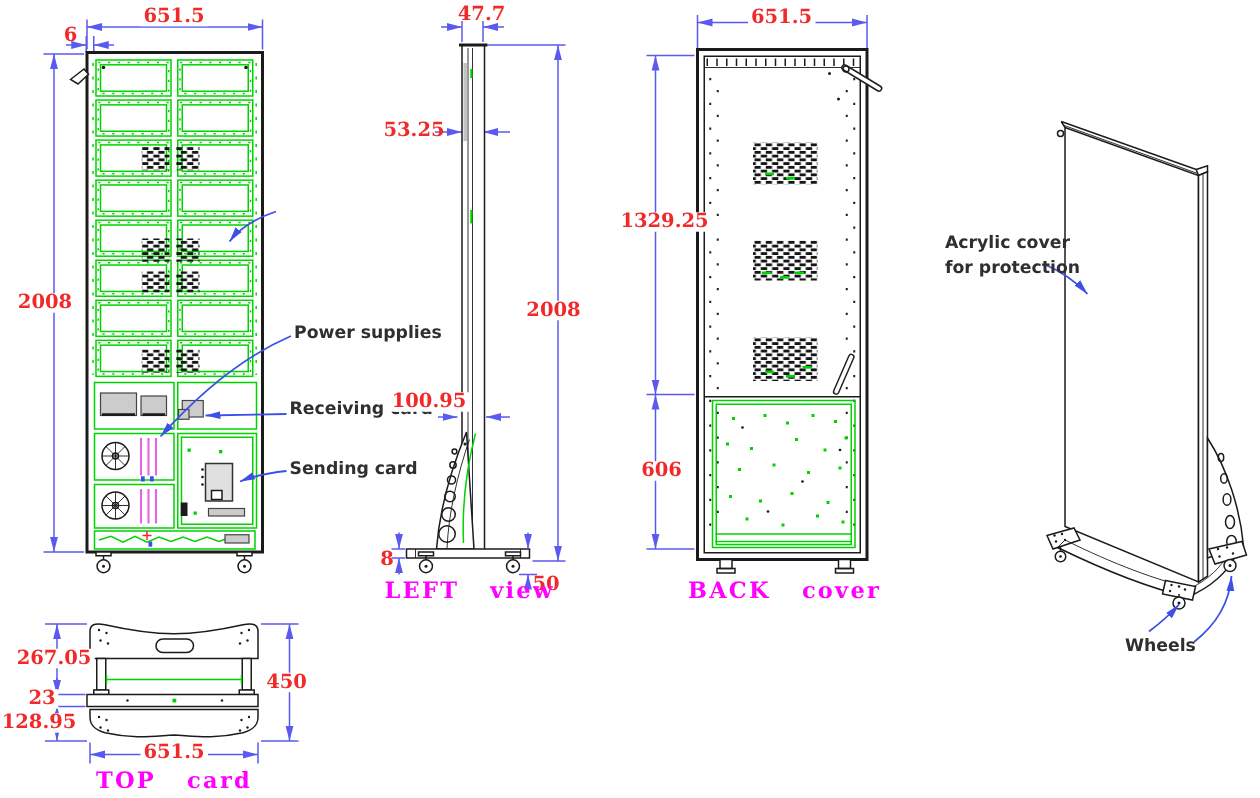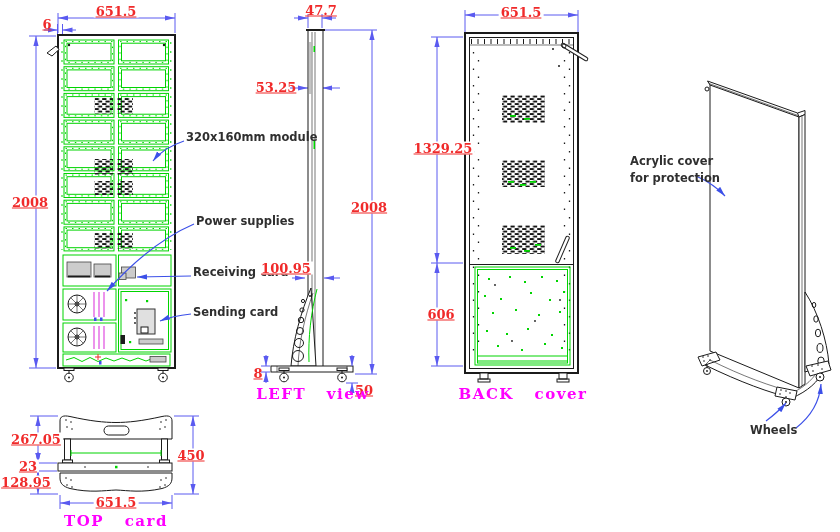--- a/index.html
+++ b/index.html
@@ -26,21 +26,21 @@
   .db{fill:var(--leader);stroke:none;}
   .dgs{fill:var(--green);stroke:none;}
   .ps{fill:#cccccc;stroke:#444;stroke-width:0.8;}
   .ps2{fill:#e0e0e0;stroke:#333;stroke-width:1;}
   .br{fill:url(#brick);stroke:none;}
   .wf{fill:#fff;}
   .arrfill{fill:var(--blue);stroke:none;}
   .arrldfill{fill:var(--leader);stroke:none;}
   
   .dim{position:absolute;color:var(--red);font:700 13px "DejaVu Serif","Liberation Serif",serif;
-       transform:translate(-50%,-50%);white-space:nowrap;z-index:3;line-height:1;text-decoration:underline;}
+       transform:translate(-50%,-50%);white-space:nowrap;z-index:3;line-height:1;}
   .bg{background:#fff;padding:0 2px;}
   .vlabel{position:absolute;color:var(--magenta);font:700 15px "DejaVu Serif","Liberation Serif",serif;
        letter-spacing:1.5px;word-spacing:14px;transform:translate(-50%,-50%);white-space:nowrap;z-index:3;line-height:1;}
   .note{position:absolute;color:var(--note);font:600 11.5px "DejaVu Sans","Liberation Sans",sans-serif;
        white-space:nowrap;z-index:3;line-height:1.2;}
 </style>
 </head>
 <body>
 
 <div id="canvas">
@@ -403,21 +403,20 @@
     <circle class="dk" cx="166" cy="478" r="0.8"></circle>
         <circle class="dk" cx="161" cy="480" r="0.8"></circle>
         <circle class="dk" cx="165" cy="485" r="0.8"></circle>
         <circle class="dk" cx="160" cy="487" r="0.8"></circle>
   </g>
 </svg>
 
   <div class="dim bg" style="left:116px;top:11px">651.5</div>
   <div class="dim" style="left:47px;top:24px">6</div>
   <div class="dim bg" style="left:30px;top:202px">2008</div>
-  <div class="note" style="left:186px;top:131px">320x160mm module</div>
   <div class="note" style="left:196px;top:215px">Power supplies</div>
   <div class="note" style="left:193px;top:266px">Receiving card</div>
   <div class="note" style="left:193px;top:306px">Sending card</div>
 
   <div class="dim" style="left:321px;top:10px">47.7</div>
   <div class="dim" style="left:276px;top:87px">53.25</div>
   <div class="dim bg" style="left:369px;top:207px">2008</div>
   <div class="dim bg" style="left:286px;top:268px">100.95</div>
   <div class="dim" style="left:258px;top:373px">8</div>
   <div class="dim" style="left:364px;top:390px">50</div>

